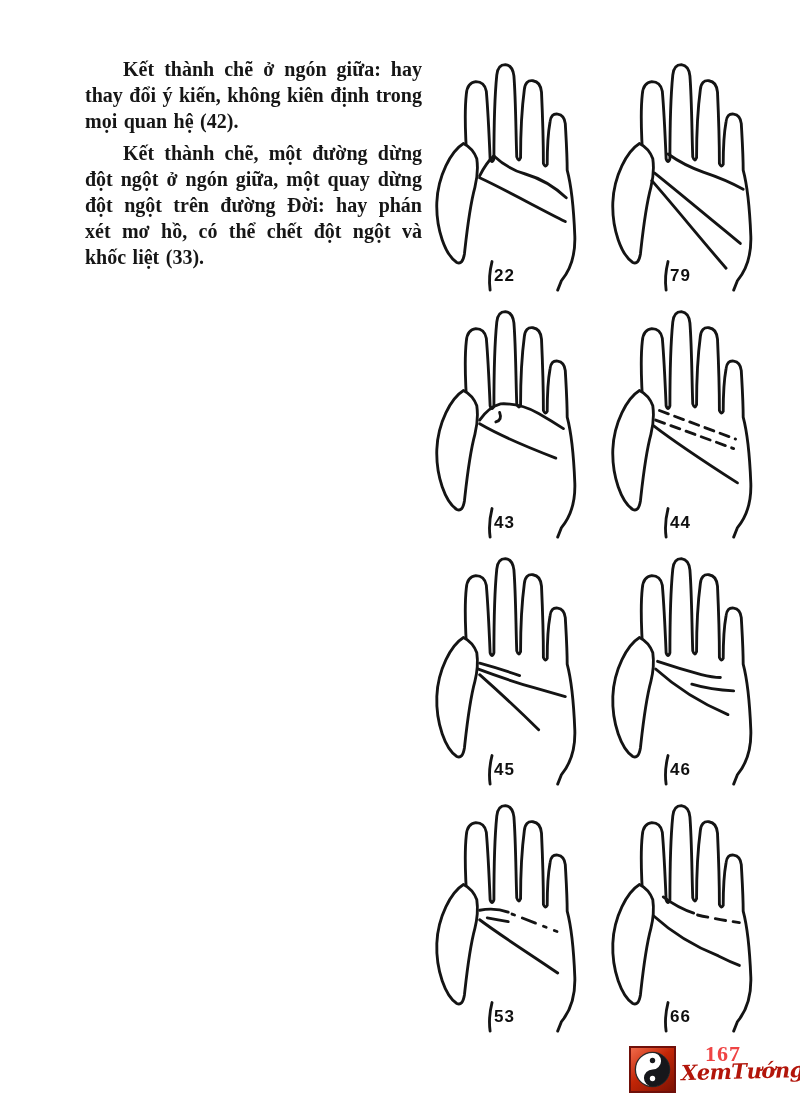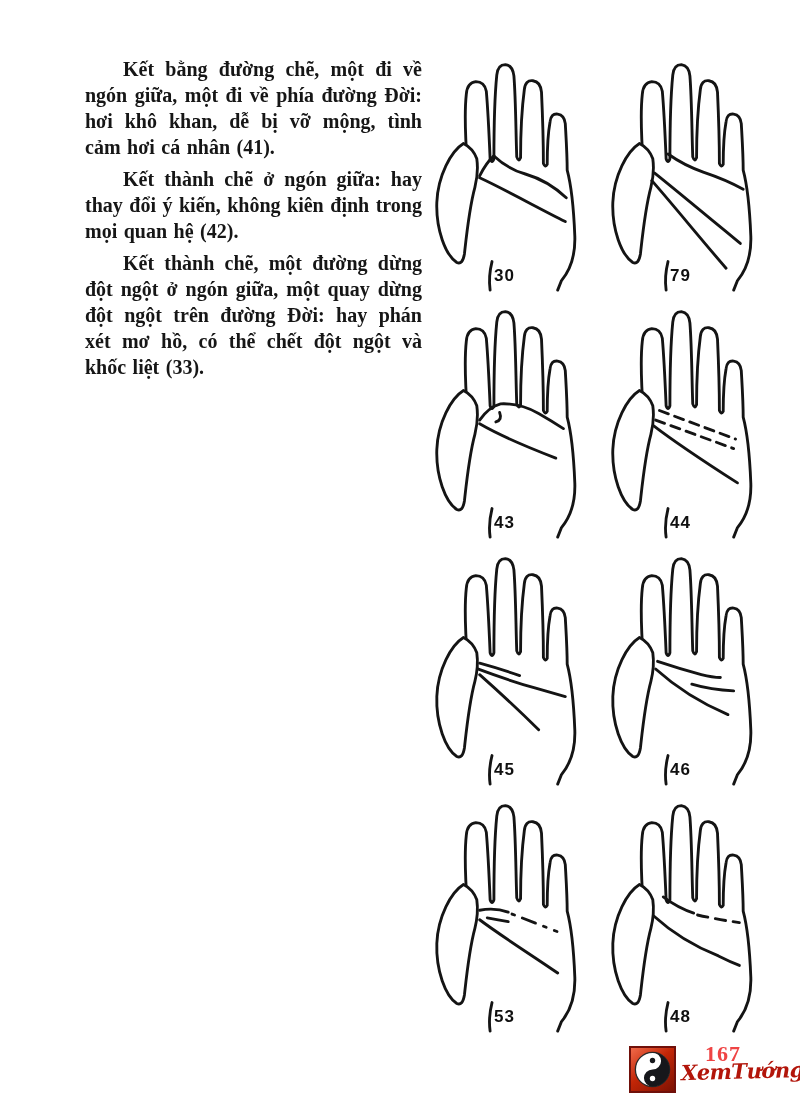--- a/index.html
+++ b/index.html
@@ -47,36 +47,35 @@
   .page-num{
     position:absolute;left:76px;top:-5px;
     font-family:"Liberation Serif",serif;font-weight:bold;
     font-size:22px;color:#ef4444;letter-spacing:1px;
   }
 </style>
 </head>
 <body>
 
 <div class="text-col">
-  <p>Kết bằng đường chẽ, một đi về ngón giữa, một đi về phía đường Đời: hơi khô khan, dễ bị vỡ mộng, tình cảm hơi cá nhân (41).</p>
   <p>Kết thành chẽ ở ngón giữa: hay thay đổi ý kiến, không kiên định trong mọi quan hệ (42).</p>
   <p>Kết thành chẽ, một đường dừng đột ngột ở ngón giữa, một quay dừng đột ngột trên đường Đời: hay phán xét mơ hồ, có thể chết đột ngột và khốc liệt (33).</p>
 </div>
 
 <div class="figures">
   <figure>
     <svg class="hand" viewBox="0 0 170 248">
         <path d="M37,134 L38,114 C36,86 35,58 37,40 Q38,28 47,27 Q56,27 58,37 C60,60 61,84 62,108 Q64,114 66,108 C66,80 67,40 69,20 Q70,9 78,9 Q86,10 87,21 C89,46 89,80 90,106 Q92,112 94,107 C94,80 96,50 98,35 Q99,25 107,26 Q115,27 116,38 C117,60 118,90 118,113 Q120,118 122,114 C122,100 123,80 125,69 Q126,60 133,61 Q140,62 141,71 C142,89 143,104 143,120 C147,135 150,164 151,189 Q152,218 137,236 L133,246" fill="none" stroke="#141414" stroke-width="3" stroke-linecap="round" stroke-linejoin="round"></path>
         <path d="M64,216 Q60,232 62,246" fill="none" stroke="#141414" stroke-width="3" stroke-linecap="round" stroke-linejoin="round"></path>
         <path d="M34,92 C21,100 7,126 6,154 C5,182 15,209 27,217 Q33,220 35,208 C37,190 40,160 46,138 Q50,122 48,108 Q44,97 34,92 Z" fill="#ffffff" stroke="#141414" stroke-width="3" stroke-linecap="round" stroke-linejoin="round"></path>
         <path d="M51,126 Q58,112 66,105" fill="none" stroke="#141414" stroke-width="3" stroke-linecap="round" stroke-linejoin="round"></path>
         <path d="M66,105 Q81,119 99,124 Q123,131 142,149" fill="none" stroke="#141414" stroke-width="3" stroke-linecap="round" stroke-linejoin="round"></path>
         <path d="M51,128 C77,140 113,160 141,174" fill="none" stroke="#141414" stroke-width="3" stroke-linecap="round" stroke-linejoin="round"></path>
       </svg>
-    <span class="fig-num">30</span>
+    <span class="fig-num">22</span>
   </figure>
   <figure>
     <svg class="hand" viewBox="0 0 170 248">
         <path d="M37,134 L38,114 C36,86 35,58 37,40 Q38,28 47,27 Q56,27 58,37 C60,60 61,84 62,108 Q64,114 66,108 C66,80 67,40 69,20 Q70,9 78,9 Q86,10 87,21 C89,46 89,80 90,106 Q92,112 94,107 C94,80 96,50 98,35 Q99,25 107,26 Q115,27 116,38 C117,60 118,90 118,113 Q120,118 122,114 C122,100 123,80 125,69 Q126,60 133,61 Q140,62 141,71 C142,89 143,104 143,120 C147,135 150,164 151,189 Q152,218 137,236 L133,246" fill="none" stroke="#141414" stroke-width="3" stroke-linecap="round" stroke-linejoin="round"></path>
         <path d="M64,216 Q60,232 62,246" fill="none" stroke="#141414" stroke-width="3" stroke-linecap="round" stroke-linejoin="round"></path>
         <path d="M34,92 C21,100 7,126 6,154 C5,182 15,209 27,217 Q33,220 35,208 C37,190 40,160 46,138 Q50,122 48,108 Q44,97 34,92 Z" fill="#ffffff" stroke="#141414" stroke-width="3" stroke-linecap="round" stroke-linejoin="round"></path>
         <path d="M64,103 Q81,115 101,122 Q125,130 143,140" fill="none" stroke="#141414" stroke-width="3" stroke-linecap="round" stroke-linejoin="round"></path>
         <path d="M50,123 C75,143 111,173 140,197" fill="none" stroke="#141414" stroke-width="3" stroke-linecap="round" stroke-linejoin="round"></path>
         <path d="M47,131 C69,156 99,193 125,223" fill="none" stroke="#141414" stroke-width="3" stroke-linecap="round" stroke-linejoin="round"></path>
       </svg>
@@ -140,21 +139,21 @@
   </figure>
   <figure>
     <svg class="hand" viewBox="0 0 170 248">
         <path d="M37,134 L38,114 C36,86 35,58 37,40 Q38,28 47,27 Q56,27 58,37 C60,60 61,84 62,108 Q64,114 66,108 C66,80 67,40 69,20 Q70,9 78,9 Q86,10 87,21 C89,46 89,80 90,106 Q92,112 94,107 C94,80 96,50 98,35 Q99,25 107,26 Q115,27 116,38 C117,60 118,90 118,113 Q120,118 122,114 C122,100 123,80 125,69 Q126,60 133,61 Q140,62 141,71 C142,89 143,104 143,120 C147,135 150,164 151,189 Q152,218 137,236 L133,246" fill="none" stroke="#141414" stroke-width="3" stroke-linecap="round" stroke-linejoin="round"></path>
         <path d="M64,216 Q60,232 62,246" fill="none" stroke="#141414" stroke-width="3" stroke-linecap="round" stroke-linejoin="round"></path>
         <path d="M34,92 C21,100 7,126 6,154 C5,182 15,209 27,217 Q33,220 35,208 C37,190 40,160 46,138 Q50,122 48,108 Q44,97 34,92 Z" fill="#ffffff" stroke="#141414" stroke-width="3" stroke-linecap="round" stroke-linejoin="round"></path>
         <path d="M59,105 Q75,117 91,122" fill="none" stroke="#141414" stroke-width="3" stroke-linecap="round" stroke-linejoin="round"></path>
         <path d="M95,124 Q117,129 139,132" fill="none" stroke="#141414" stroke-width="3" stroke-linecap="round" stroke-linejoin="round" stroke-dasharray="11 8"></path>
         <path d="M49,125 C71,145 97,159 117,167 Q129,173 139,177" fill="none" stroke="#141414" stroke-width="3" stroke-linecap="round" stroke-linejoin="round"></path>
       </svg>
-    <span class="fig-num">48</span>
+    <span class="fig-num">66</span>
   </figure>
 </div>
 
 <div class="watermark">
   <span class="wm-logo">
     <svg viewBox="0 0 40 40">
       <circle cx="20" cy="20" r="18.5" fill="#ffffff" stroke="#2a2a2a" stroke-width="1.4"></circle>
       <path d="M20,1.5 a18.5,18.5 0 0 1 0,37 a9.25,9.25 0 0 1 0,-18.5 a9.25,9.25 0 0 0 0,-18.5 z" fill="#16171b"></path>
       <circle cx="20" cy="10.25" r="2.9" fill="#16171b"></circle>
       <circle cx="20" cy="29.75" r="2.9" fill="#ffffff"></circle>

